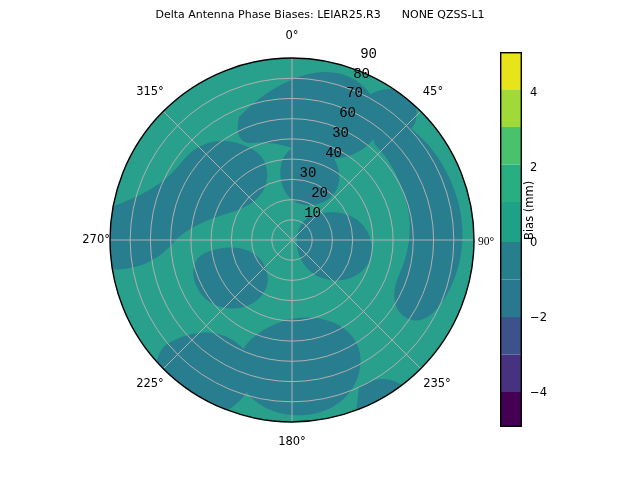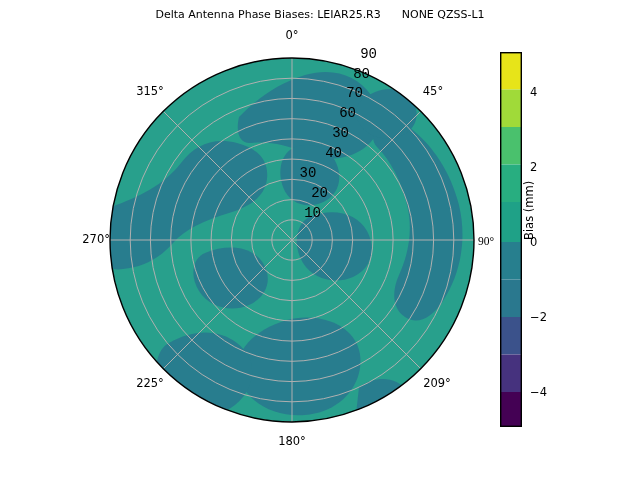--- a/index.html
+++ b/index.html
@@ -221,21 +221,21 @@
   </div>
 
   <div class="ang-label" style="left:275px; top:28px; width:34px;">0°</div>
 
   <div class="ang-label" style="left:413px; top:84px; width:40px;">45°</div>
 
   <div id="ang-90-clip">
     <span class="inner">90°</span>
   </div>
 
-  <div class="ang-label" style="left:413px; top:376px; width:48px;">209°</div>
+  <div class="ang-label" style="left:413px; top:376px; width:48px;">235°</div>
 
   <div class="ang-label" style="left:268px; top:434px; width:48px;">180°</div>
 
   <div class="ang-label" style="left:126px; top:376px; width:48px;">225°</div>
 
   <div class="ang-label" style="left:62px; top:232px; width:48px; text-align:right;">270°</div>
 
   <div class="ang-label" style="left:126px; top:84px; width:48px;">315°</div>
 
   <div class="rad-label" style="left:285px; top:205px; width:36px;">10</div>

